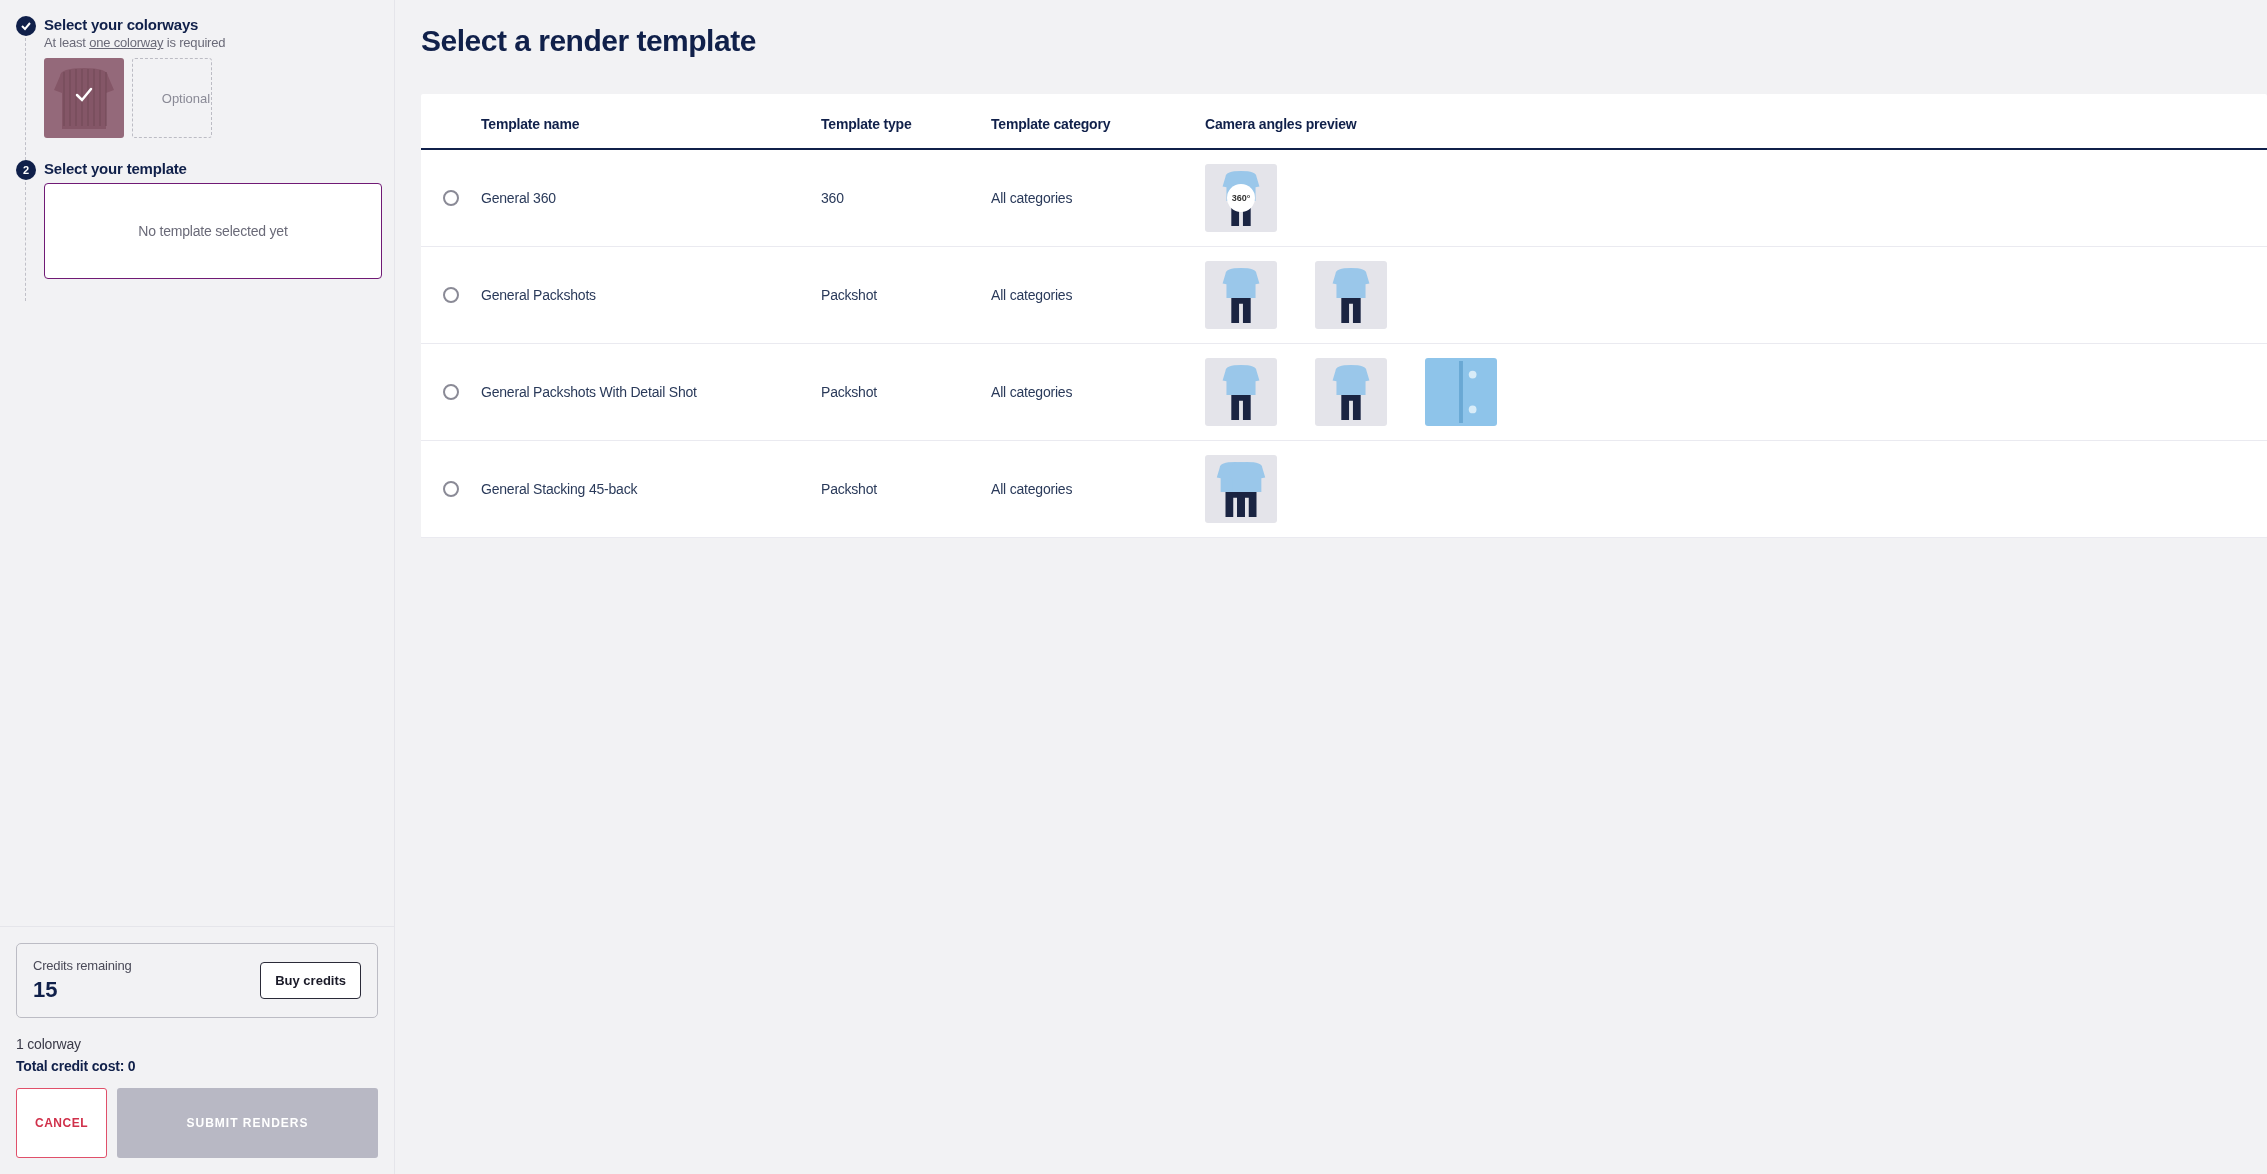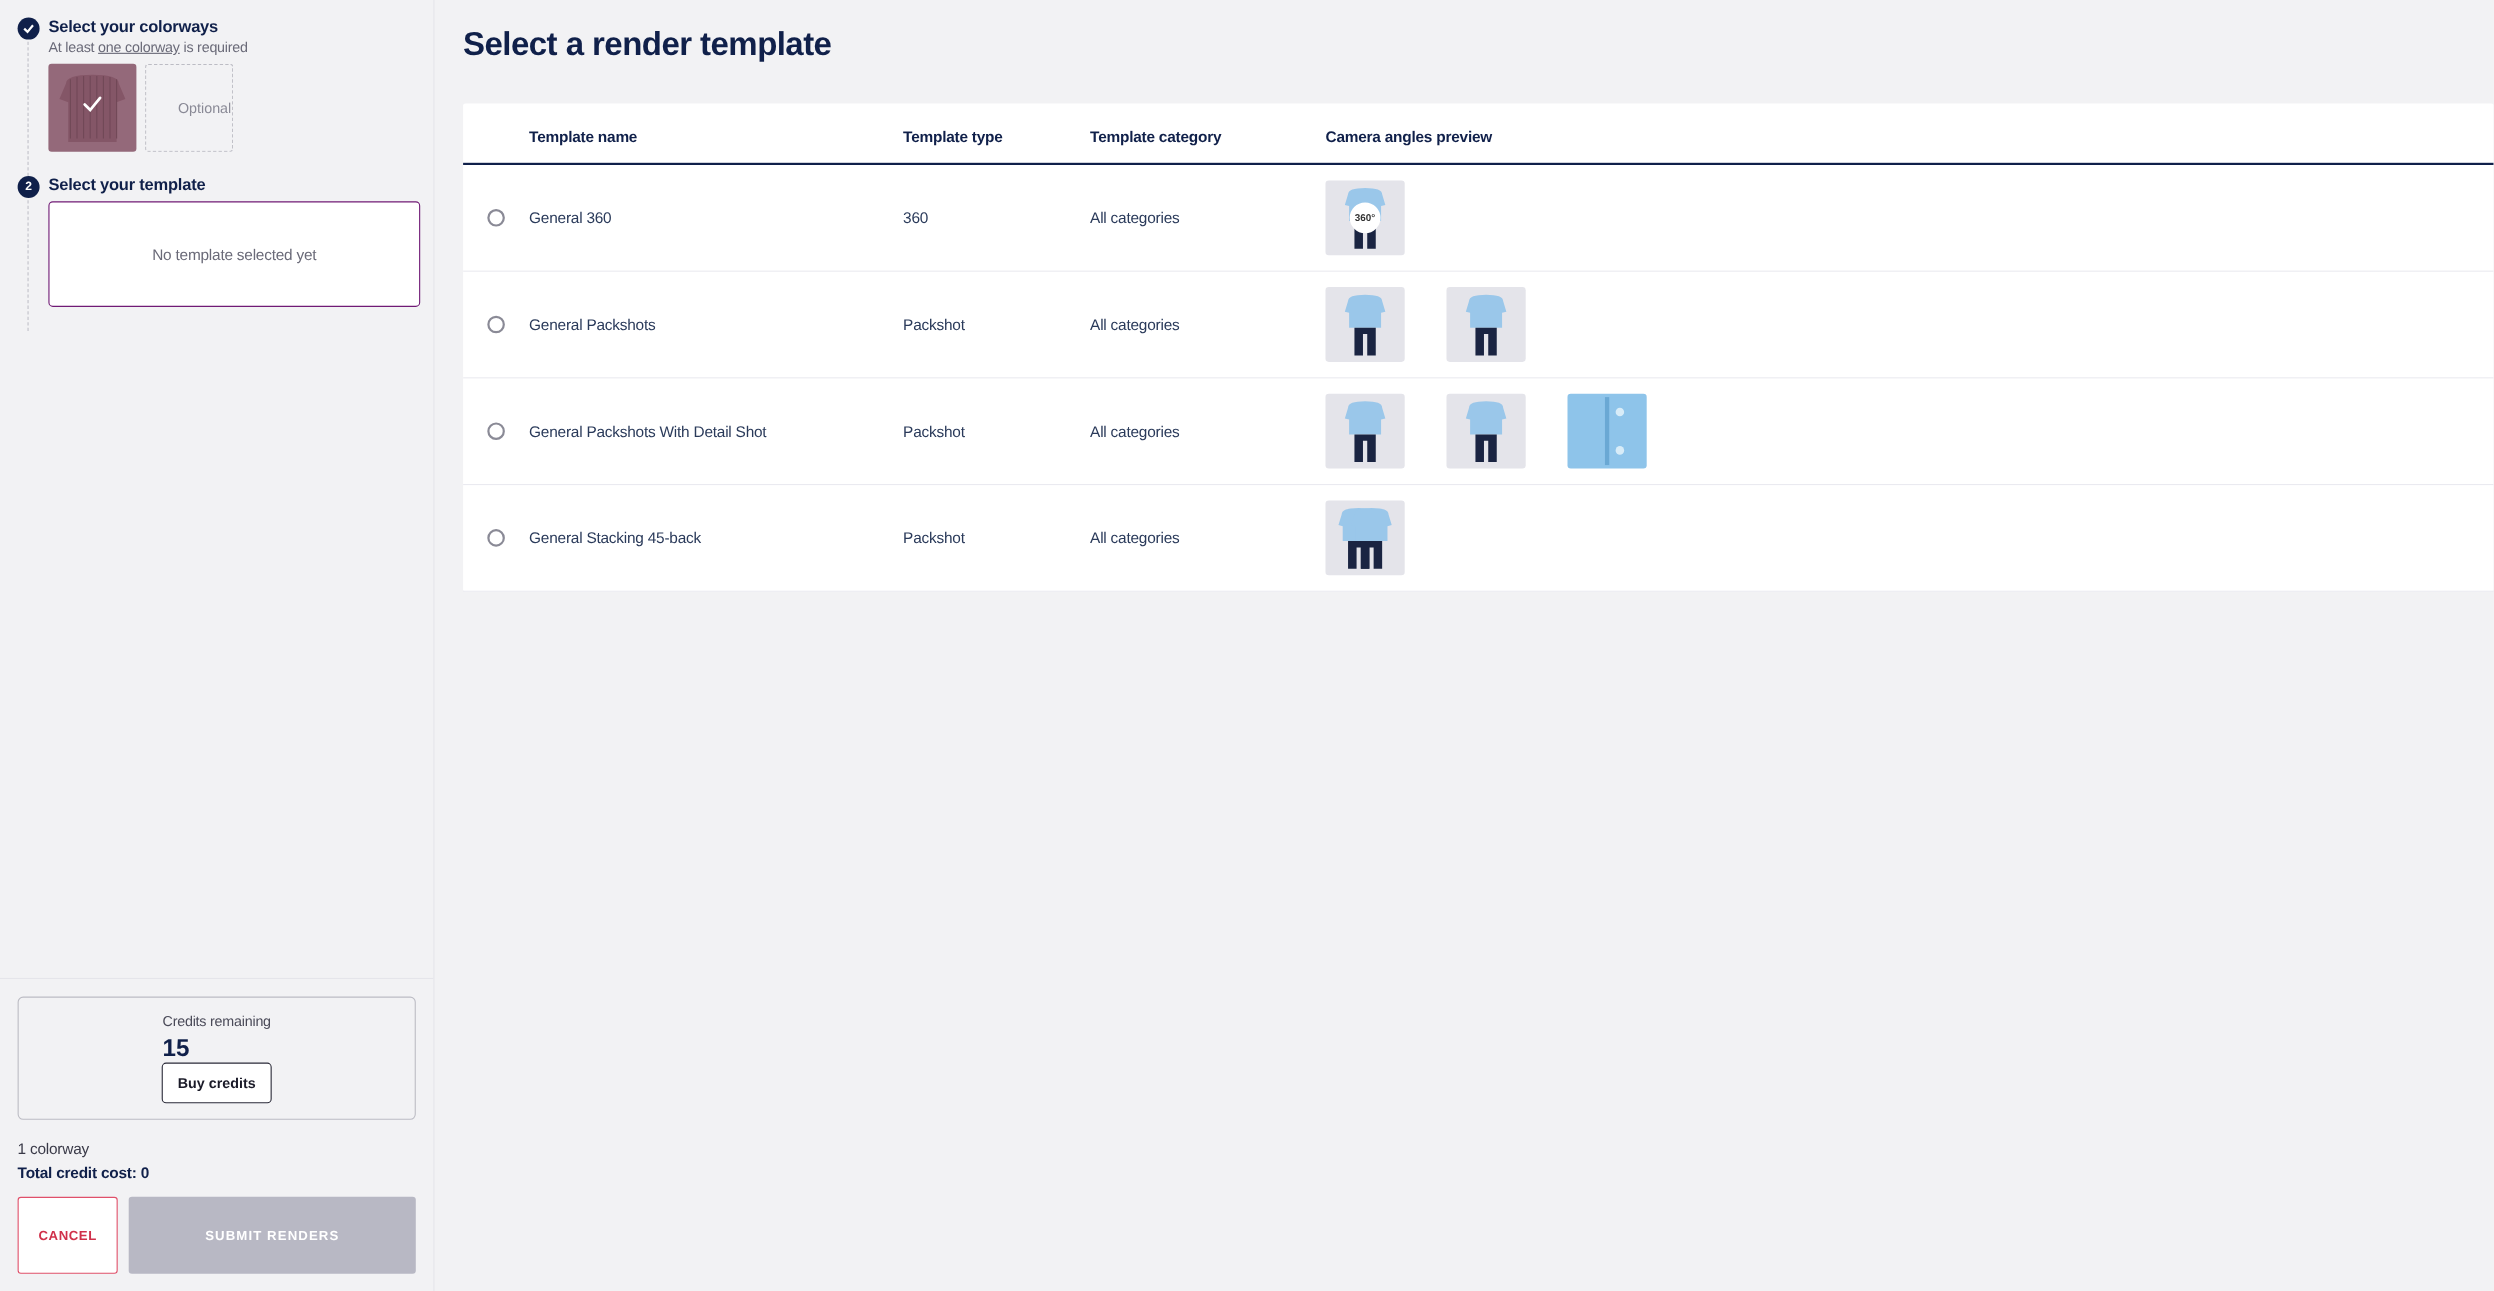--- a/index.html
+++ b/index.html
@@ -74,21 +74,21 @@
   .model-thumb .no-circle::after{
     content:""; position:absolute; left:-2px; top:10px; width:30px; height:3px; background:#e0506a;
     transform: rotate(-45deg);
   }
 
   
   .sidebar-footer { border-top: 1px solid #e5e5ea; padding: 16px; }
   .credits-box {
     border: 1px solid #bcbcc4; border-radius: 5px; padding: 14px 16px;
     display:flex; justify-content:space-between; align-items:center;
-    margin-bottom: 18px; background:#f2f2f4;flex-direction:column;
+    margin-bottom: 18px; background:#f2f2f4;
   }
   .credits-label { color:#4a4a58; font-size:13px; margin-bottom:4px; letter-spacing:-0.2px;}
   .credits-num { font-size:22px; font-weight:700; color:#10204a; }
   .buy-btn {
     border:1px solid #2a2a38; background:#fff; color:#1a1a28; font-weight:600;
     font-size:13px; padding:10px 14px; border-radius:4px; cursor:pointer;
   }
   .summary-line { color:#3a3a48; font-size:14px; margin-bottom:6px; letter-spacing:-0.2px;}
   .summary-line.bold { font-weight:700; color:#10204a; margin-bottom:14px;}
   .footer-btns { display:flex; gap:10px; }

